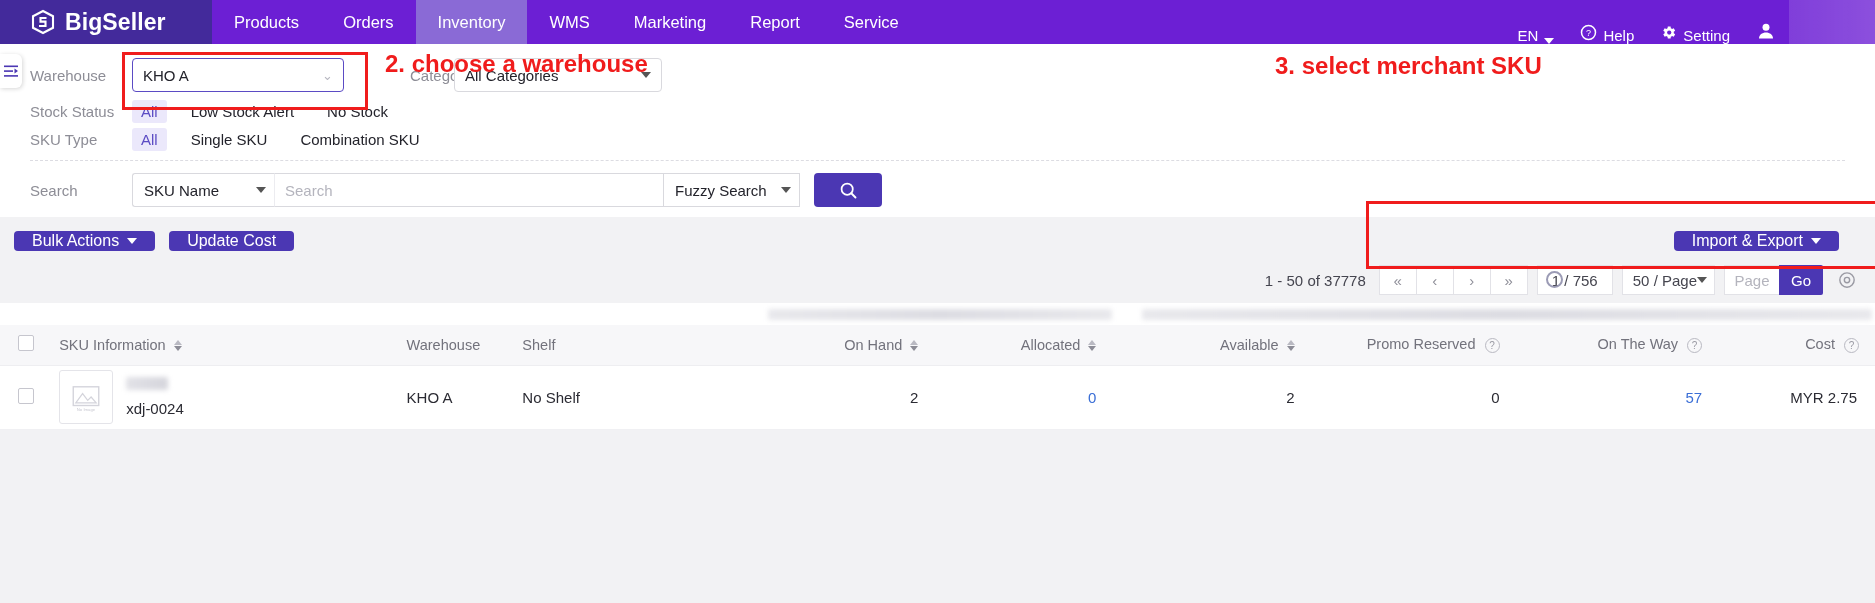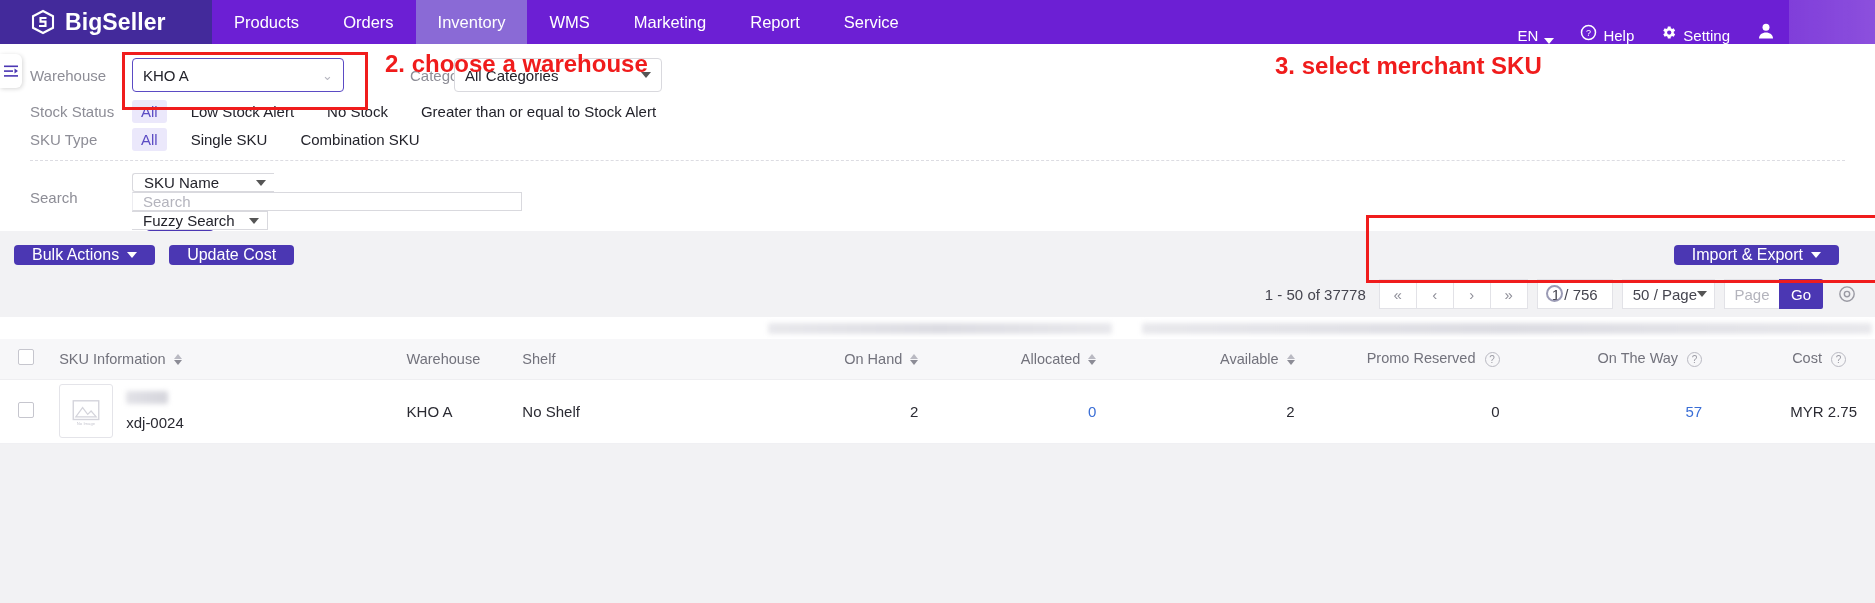--- a/index.html
+++ b/index.html
@@ -130,21 +130,21 @@
   }
   .pill.active { background: #ebe8fb; color: #5b4bc4; }
 
   .dotted-sep {
     border-top: 1px dashed #dcdce2;
     margin: 8px 0 12px 0;
   }
 
   .search-row { display: flex; align-items: center; }
   .search-group {
-    display: flex; align-items: stretch; height: 48px; flex-direction: column;
+    display: flex; align-items: stretch; height: 34px;
   }
   .sg-select {
     width: 142px;
     border: 1px solid #d9d9de;
     border-right: none;
     border-radius: 3px 0 0 3px;
     background: #fff;
     display: flex; align-items: center; justify-content: space-between;
     padding: 0 8px 0 11px;
     font-size: 15px; color: #23232b;
@@ -457,21 +457,20 @@
       </div>
     </div>
   </div>
 
   <div class="filter-row" style="min-height:26px;margin-bottom:2px;">
     <div class="flabel">Stock Status</div>
     <div class="pill-group">
       <span class="pill active">All</span>
       <span class="pill">Low Stock Alert</span>
       <span class="pill">No Stock</span>
-      <span class="pill">Greater than or equal to Stock Alert</span>
     </div>
   </div>
 
   <div class="filter-row" style="min-height:26px;margin-bottom:0;">
     <div class="flabel">SKU Type</div>
     <div class="pill-group">
       <span class="pill active">All</span>
       <span class="pill">Single SKU</span>
       <span class="pill">Combination SKU</span>
     </div>
@@ -602,21 +601,21 @@
             </span>
         </th>
         <th class="num">
           <span>Promo Reserved</span>
           <span class="qmark">?</span>
         </th>
         <th class="num">
           <span>On The Way</span>
           <span class="qmark">?</span>
         </th>
-        <th class="num" style="padding-right:29px;">
+        <th class="num" style="padding-right:16px;">
           <span>Cost</span>
           <span class="qmark">?</span>
         </th>
       </tr>
     </thead>
     <tbody>
       <tr>
         <td style="padding-left:18px;">
           <span class="chk"></span>
         </td>

